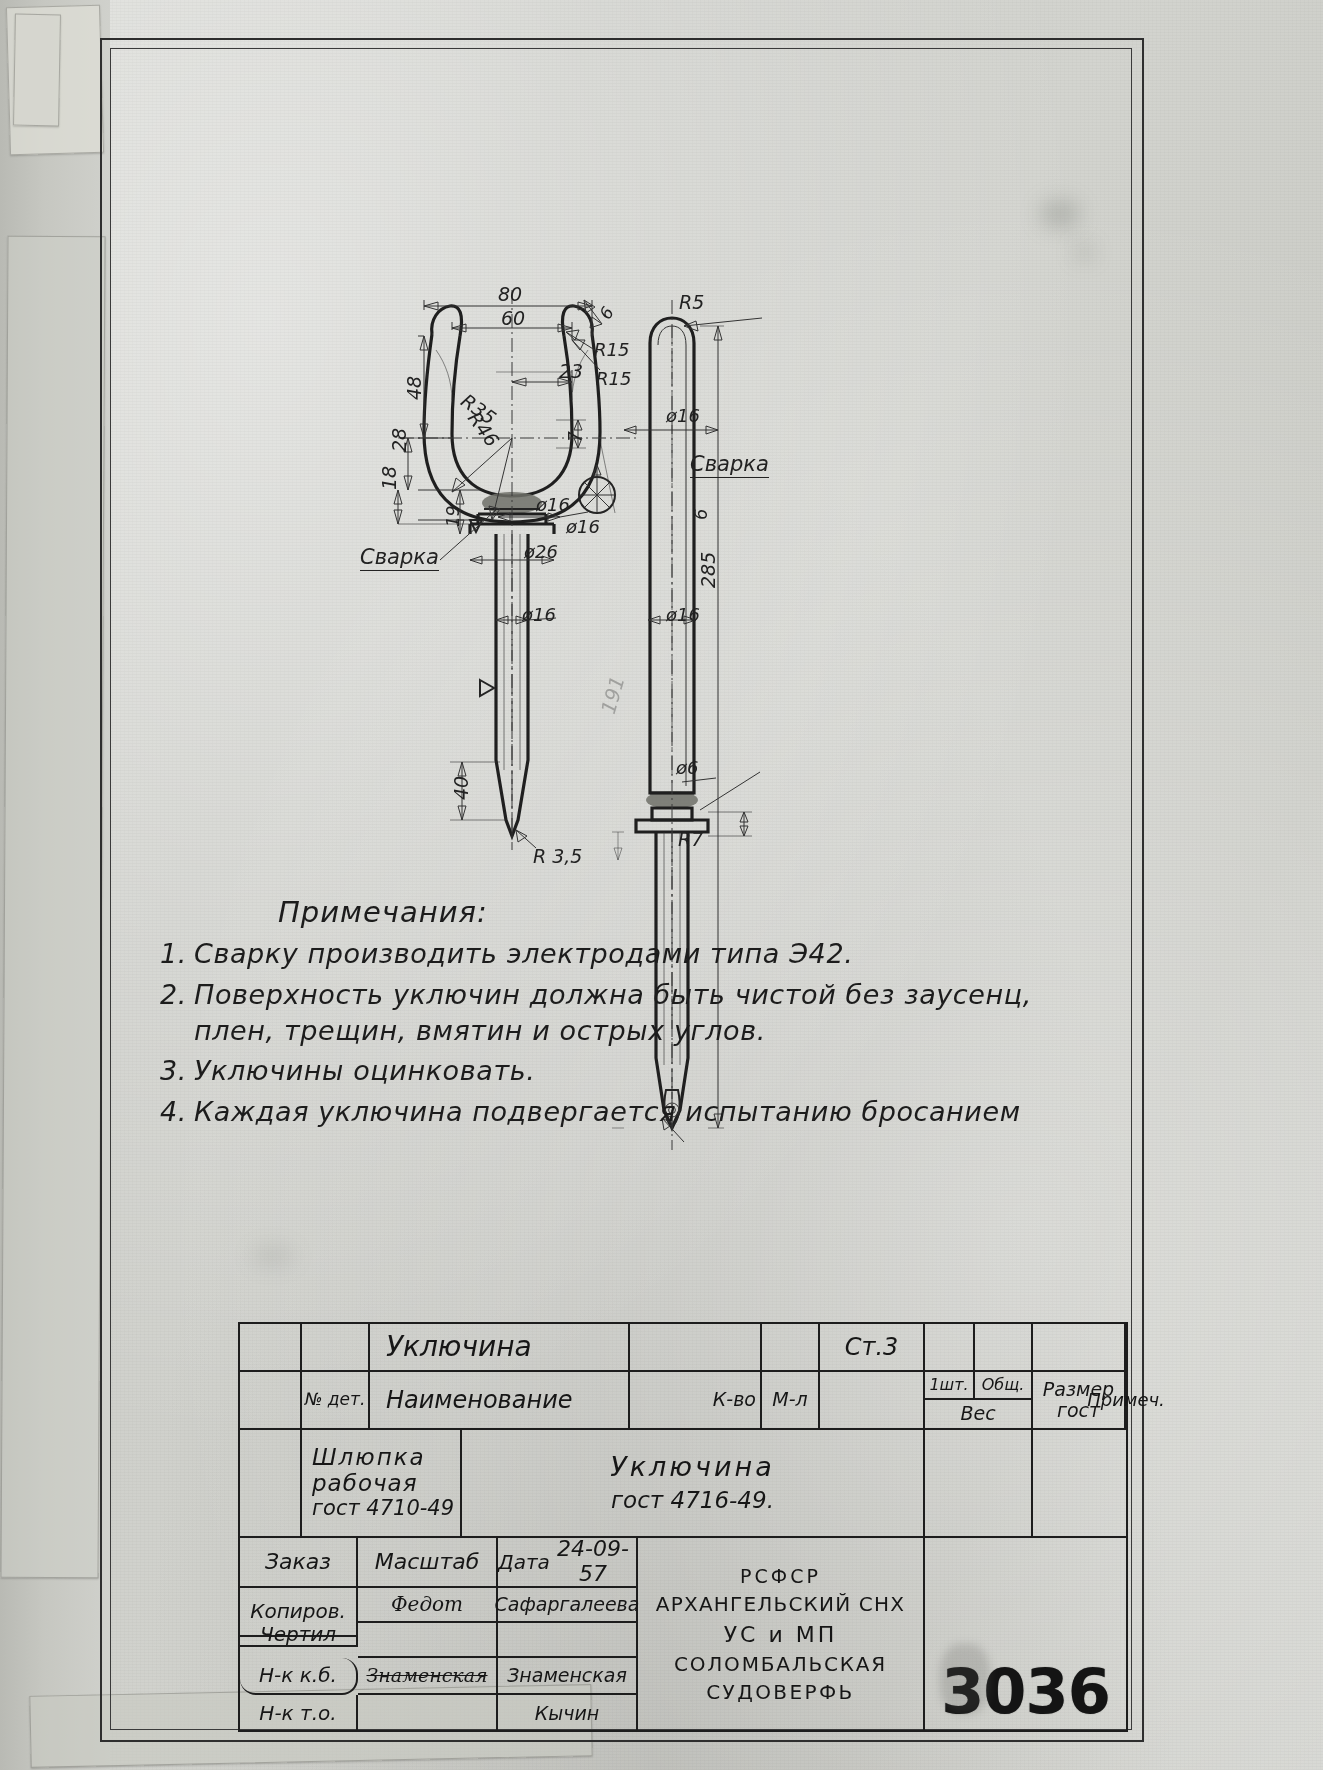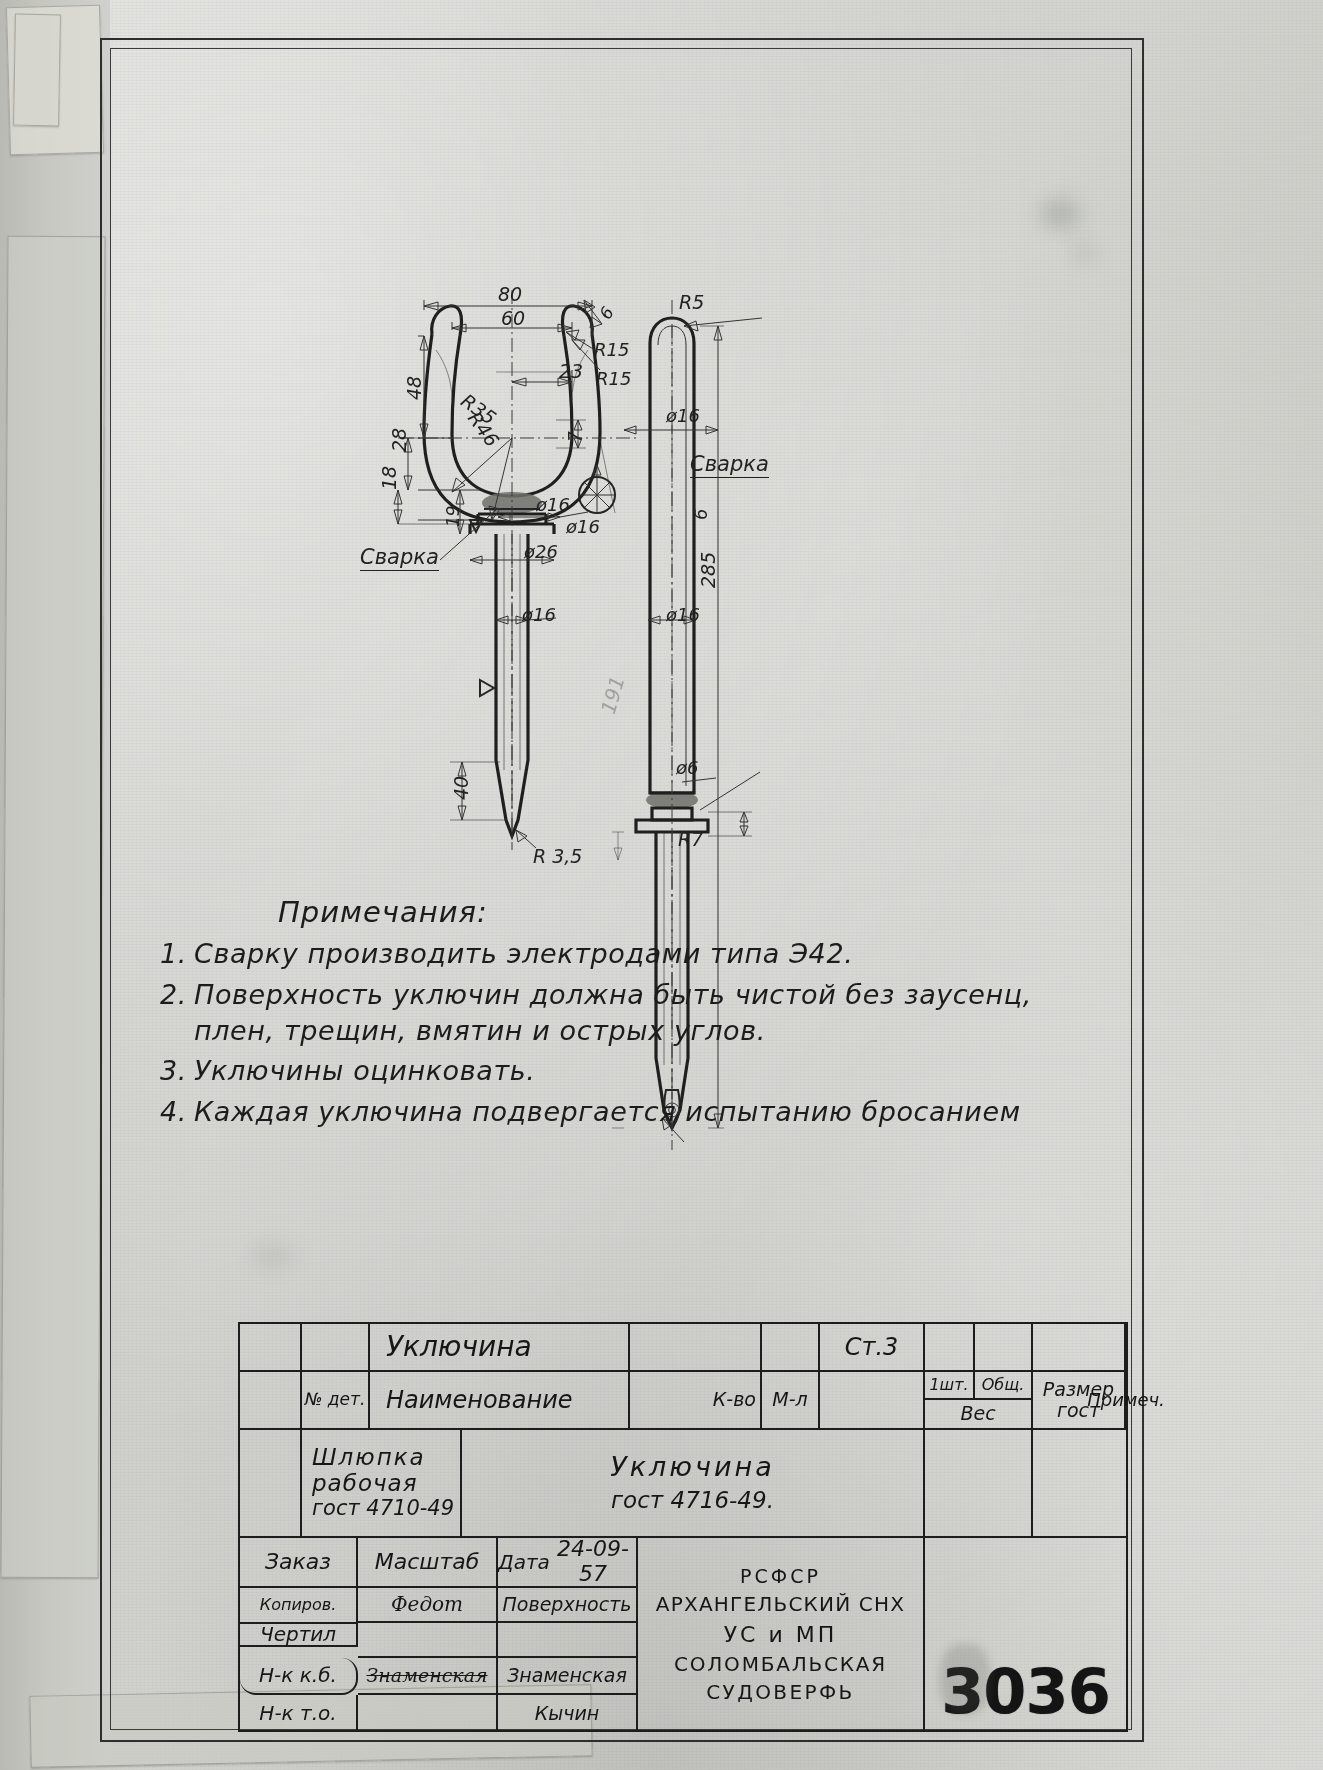--- a/index.html
+++ b/index.html
@@ -362,23 +362,23 @@
     <div class="cell" style="left:685px;top:106px;width:108px;height:108px;"></div>
     <div class="cell nr" style="left:793px;top:106px;width:93px;height:108px;"></div>
 
     <div class="cell" style="left:0;top:214px;width:118px;height:50px;font-size:22px;">Заказ</div>
     <div class="cell" style="left:118px;top:214px;width:140px;height:50px;font-size:22px;">Масштаб</div>
     <div class="cell" style="left:258px;top:214px;width:140px;height:50px;flex-direction:row;font-size:20px;justify-content:center;">
       <span>Дата</span>
       <span style="font-size:22px;">24-09-57</span>
     </div>
 
-    <div class="cell" style="left:0;top:264px;width:118px;height:36px;font-size:16px;">Копиров.</div>
+    <div class="cell" style="left:0;top:264px;width:118px;height:49px;font-size:20px;">Копиров.</div>
     <div class="cell sig" style="left:118px;top:264px;width:140px;height:35px;font-size:20px;">Федот</div>
-    <div class="cell" style="left:258px;top:264px;width:140px;height:35px;font-size:19px;">Поверхность</div>
+    <div class="cell" style="left:258px;top:264px;width:140px;height:35px;font-size:19px;">Сафаргалеева</div>
 
     <div class="cell" style="left:0;top:299px;width:118px;height:24px;font-size:20px;">Чертил</div>
     <div class="cell sig" style="left:118px;top:299px;width:140px;height:35px;font-size:20px;"></div>
     <div class="cell" style="left:258px;top:299px;width:140px;height:35px;font-size:19px;"></div>
 
     <div class="cell" style="left:0;top:334px;width:118px;height:37px;font-size:20px;border-radius:16px;">Н-к к.б.</div>
     <div class="cell sig" style="left:118px;top:334px;width:140px;height:37px;font-size:19px;text-decoration:line-through;">Знаменская</div>
     <div class="cell" style="left:258px;top:334px;width:140px;height:37px;font-size:19px;">Знаменская</div>
 
     <div class="cell nb" style="left:0;top:371px;width:118px;height:37px;font-size:20px;">Н-к т.о.</div>

